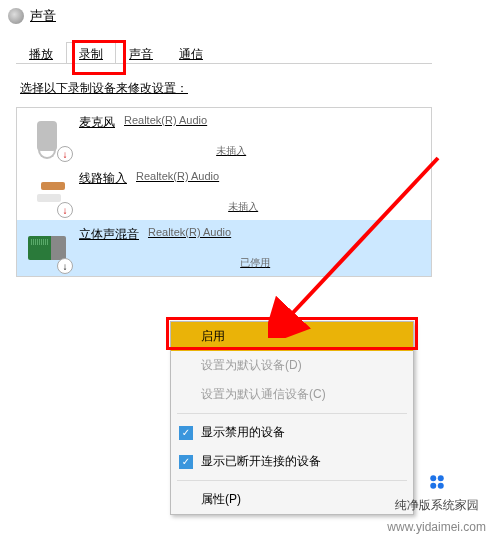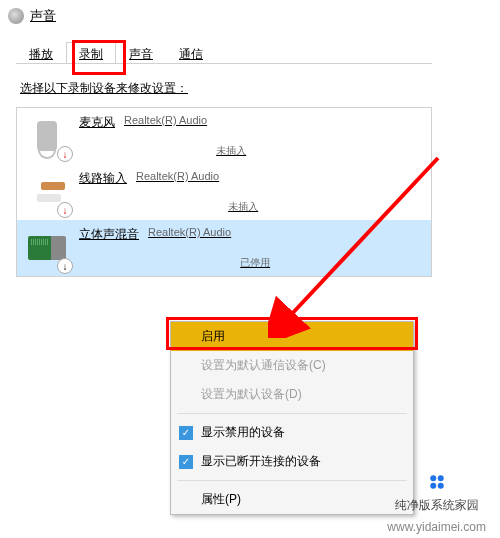--- a/index.html
+++ b/index.html
@@ -101,22 +101,22 @@
         </div>
       </div>
     </div>
   </div>
 </div>
 
 <div class="hl-record"></div>
 
 <div class="context-menu">
   <div class="menu-item highlight">启用</div>
+  <div class="menu-item disabled">设置为默认设备(D)</div>
   <div class="menu-item disabled">设置为默认通信设备(C)</div>
-  <div class="menu-item disabled">设置为默认设备(D)</div>
   <div class="menu-sep"></div>
   <div class="menu-item">
     <span class="menu-check">✓</span>
     <span>显示禁用的设备</span>
   </div>
   <div class="menu-item">
     <span class="menu-check">✓</span>
     <span>显示已断开连接的设备</span>
   </div>
   <div class="menu-sep"></div>

